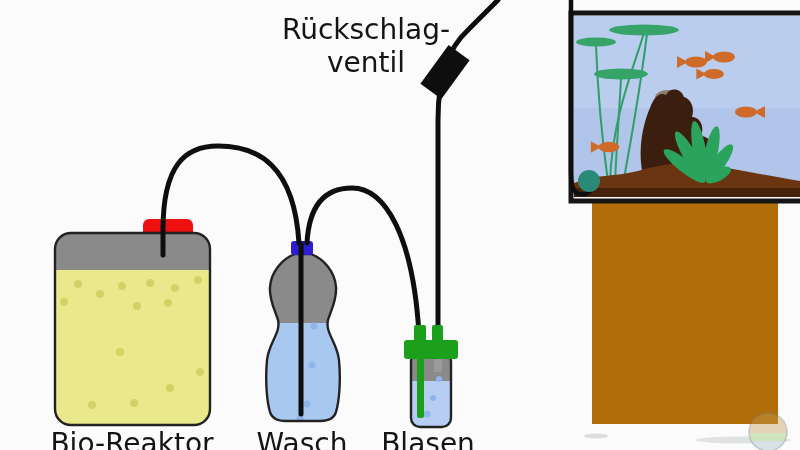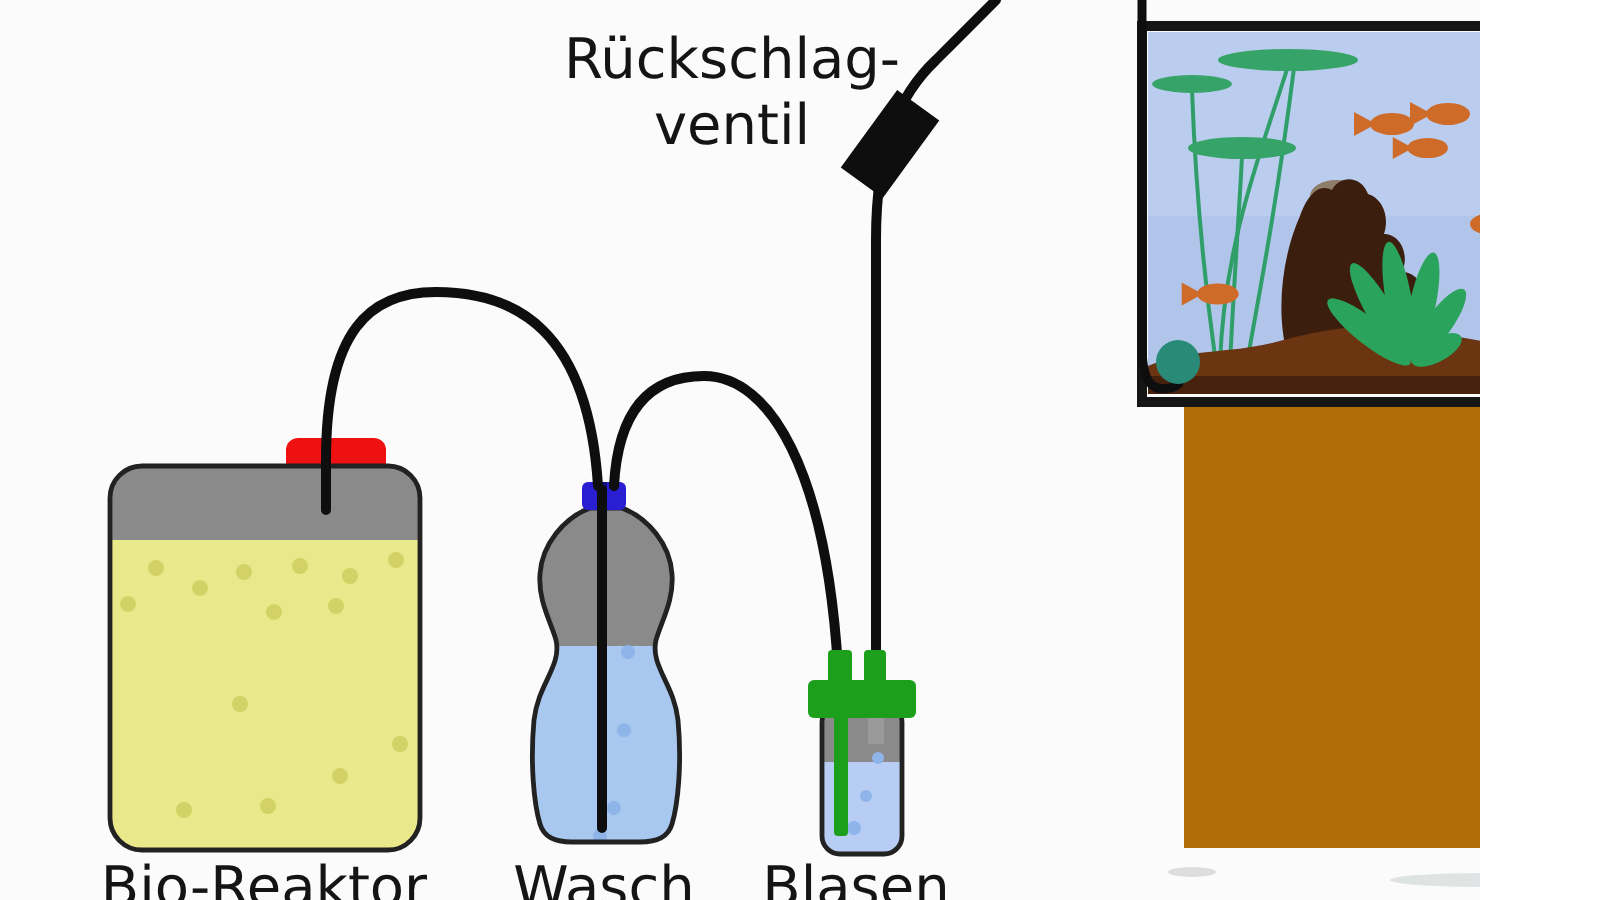--- a/index.html
+++ b/index.html
@@ -1,16 +1,16 @@
 <!DOCTYPE html>
 <html style="--background: #fbfbfb; --text: #141414; --tube: #0e0e0e; --frame: #151515; --reactor_cap: #ee1111; --reactor_liquid: #e9e98b; --reactor_bubbles: #d2d266; --headspace_gray: #8a8a8a; --wash_cap: #2a1ed2; --wash_water: #a9c8f0; --counter_cap: #1ca01c; --counter_water: #b7cdf3; --bubble_dot: #8fb4ea; --aquarium_water: #bacdee; --aquarium_water_deep: #b0c5e9; --substrate: #6b3512; --substrate_front: #46220d; --rock: #3c1e0e; --rock_top: #8e7d69; --plant: #2aa35c; --pad_green: #36a468; --stem_green: #2f9e68; --fish: #cf6b28; --diffuser: #2a8a78; --stand: #b16d07;"><head>
 <meta charset="utf-8">
 <style>
   html,body{margin:0;padding:0;background:#fff;}
-  .stage{position:relative;width:740px;height:450px;overflow:hidden;background:var(--background,#fbfbfb);}
+  .stage{position:relative;width:800px;height:450px;overflow:hidden;background:var(--background,#fbfbfb);}
   svg{display:block;}
   .label{font-family:"DejaVu Sans","Liberation Sans",sans-serif;font-size:28px;fill:var(--text,#141414);text-anchor:middle;}
   .tube{fill:none;stroke:var(--tube,#0e0e0e);stroke-width:5;stroke-linecap:round;}
   .tube-thin{fill:none;stroke:var(--tube,#0e0e0e);stroke-width:4.5;stroke-linecap:round;}
   .outline{fill:none;stroke:#222;stroke-width:2.4;}
   .frame{fill:none;stroke:var(--frame,#151515);stroke-width:5;}
   .fill-gray{fill:var(--headspace_gray,#8a8a8a);}
   .fill-reactor{fill:var(--reactor_liquid,#e9e98b);}
   .dot-reactor{fill:var(--reactor_bubbles,#d2d266);}
   .fill-washwater{fill:var(--wash_water,#a9c8f0);}

